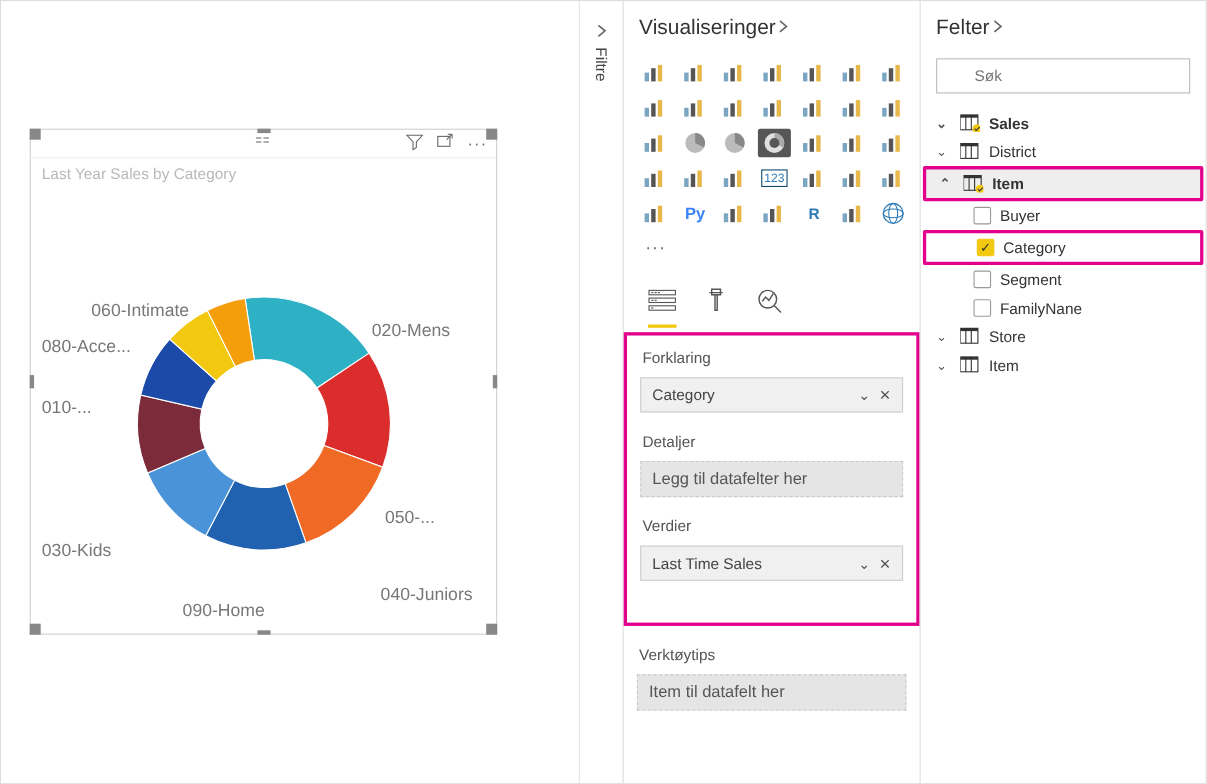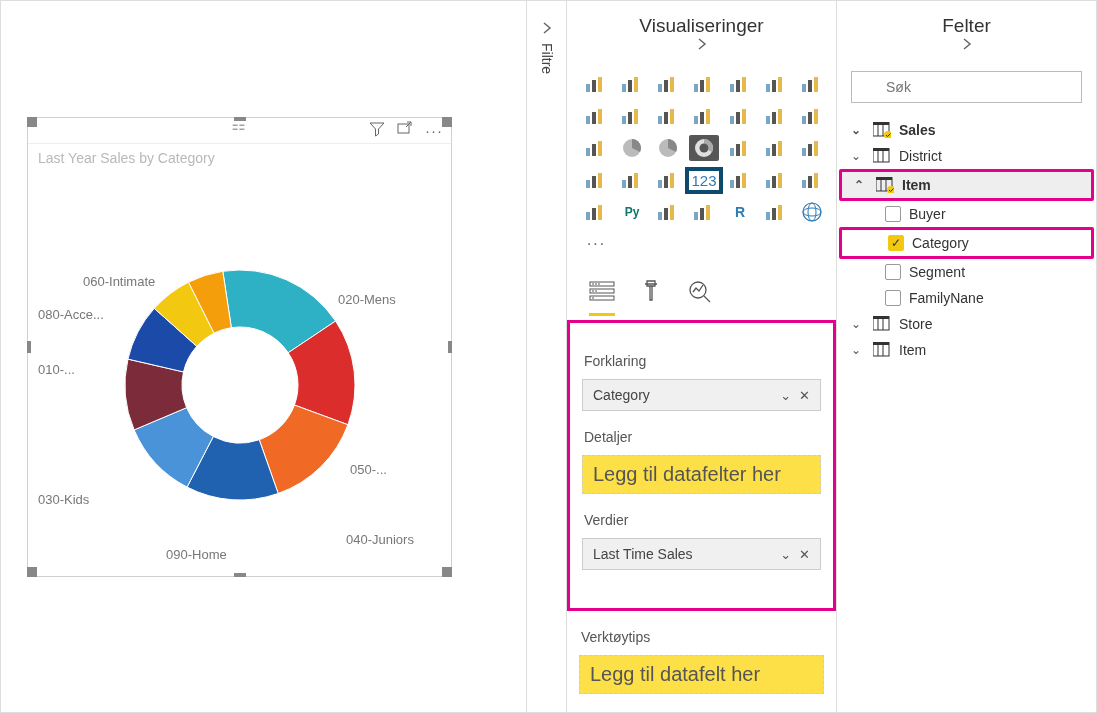--- a/index.html
+++ b/index.html
@@ -5,35 +5,35 @@
   * { box-sizing: border-box; margin: 0; padding: 0; }
   body { font-family: 'Segoe UI', Arial, sans-serif; font-size: 13px; background: #fff; color: #333; width: 1097px; height: 713px; overflow: hidden; position: relative; border: 1px solid #ddd; }
   .layout { display: flex; height: 100%; }
   .canvas { flex: 1; background: #fff; position: relative; padding: 18px; }
   .filtre { width: 40px; border-left: 1px solid #ddd; display: flex; align-items: flex-start; justify-content: center; padding-top: 20px; }
   .filtre .rot { writing-mode: vertical-rl; text-orientation: mixed; font-size: 14px; color: #444; display: flex; align-items: center; gap: 8px; }
   .filtre-icon { transform: rotate(0deg); font-size: 14px; color: #666; }
   .panel { border-left: 1px solid #ddd; display: flex; flex-direction: column; }
   .panel.vis { width: 270px; }
   .panel.fields { width: 260px; }
-  .panel-head { display: flex; align-items: center; justify-content: space-between; padding: 14px 14px 16px 14px; font-size: 19px; color: #333; flex-direction: column; }
+  .panel-head { display: flex; align-items: center; justify-content: flex-start; padding: 14px 14px 16px 14px; font-size: 19px; color: #333; }
   .chev { font-size: 16px; color: #666; }
   .vis-gallery { padding: 0 14px 8px 14px; display: grid; grid-template-columns: repeat(7, 30px); gap: 6px 6px; }
   .vis-gallery .cell { width: 30px; height: 26px; border-radius: 2px; display: flex; align-items: center; justify-content: center; cursor: pointer; }
   .vis-gallery .cell.selected { background: #565656; }
   .vis-gallery svg { display: block; }
   .ellipsis { font-size: 16px; color: #666; letter-spacing: 1px; }
   .tab-icons { display: flex; gap: 24px; padding: 14px 18px 4px 22px; font-size: 22px; color: #555; }
   .tab-icons .active-underline { border-bottom: 3px solid #f2c811; padding-bottom: 4px; }
-  .wells { padding: 22px 12px 12px 12px; }
+  .wells { padding: 4px 12px 12px 12px; }
   .well { margin-bottom: 18px; }
   .well-label { font-size: 14px; color: #555; margin: 8px 2px 10px 2px; }
   .well-box { background: #f0f0f0; border: 1px solid #ccc; padding: 7px 10px; display: flex; align-items: center; justify-content: space-between; font-size: 14px; color: #444; }
   .well-box .right { display: flex; gap: 8px; color: #555; font-size: 13px; }
-  .well-drop { background: #fde047; border: 1px dashed #ccc; padding: 7px 10px; font-size: 20px; color: #555; }
+  .well-drop { background: #e5e5e5; border: 1px dashed #ccc; padding: 7px 10px; font-size: 15px; color: #555; }
   .highlight-box { border: 3px solid #e3008c; margin-bottom: 10px; padding-bottom: 8px; }
   .search-wrap { padding: 0 14px 14px 14px; }
   .search { width: 100%; border: 1px solid #bbb; padding: 7px 14px 7px 34px; font-size: 14px; color: #666; position: relative; }
   .search-wrap { position: relative; }
   .search-icon { position: absolute; left: 26px; top: 7px; color: #666; font-size: 15px; }
   .tree { padding: 0 2px; }
   .tree-row { display: flex; align-items: center; gap: 8px; padding: 5px 6px 5px 12px; font-size: 14px; color: #333; cursor: pointer; }
   .tree-row.bold { font-weight: 600; }
   .tree-row.indent1 { padding-left: 46px; }
   .tree-row .exp { width: 14px; color: #555; font-size: 12px; }
@@ -48,21 +48,21 @@
   .h-tm { left: 50%; top: -1px; transform: translateX(-50%); width: 12px; height: 4px; }
   .h-bm { left: 50%; bottom: -1px; transform: translateX(-50%); width: 12px; height: 4px; }
   .h-ml { left: -1px; top: 50%; transform: translateY(-50%); width: 4px; height: 12px; }
   .h-mr { right: -1px; top: 50%; transform: translateY(-50%); width: 4px; height: 12px; }
   .visual-head { height: 26px; border-bottom: 1px solid #eee; display: flex; align-items: center; justify-content: flex-end; padding: 0 8px; gap: 12px; }
   .visual-head .grip { position: absolute; left: 50%; top: 6px; transform: translateX(-50%); color: #999; font-size: 8px; letter-spacing: 2px; line-height: 4px; }
   .visual-head .act { color: #666; font-size: 15px; }
   .visual-title { padding: 6px 10px; color: #b9b9b9; font-size: 14px; }
   .donut-wrap { position: relative; width: 100%; height: 380px; }
   .donut { position: absolute; left: 50%; top: 56%; transform: translate(-50%,-50%); }
-  .lbl { position: absolute; font-size: 13px; color: #777; white-space: nowrap; }
+  .lbl { position: absolute; font-size: 16px; color: #777; white-space: nowrap; }
   .item-row-group { position: relative; }
 </style>
 </head>
 <body>
 
 <div class="layout">
 
   <div class="canvas">
     <div class="visual">
       <div class="handle h-tl"></div>
@@ -296,52 +296,52 @@
           </svg>
         </div>
         <div class="cell">
           <svg width="24" height="20" viewBox="0 0 24 20">
             <rect x="2" y="10" width="4" height="8" fill="#7aa6c2"></rect>
             <rect x="8" y="6" width="4" height="12" fill="#555"></rect>
             <rect x="14" y="3" width="4" height="15" fill="#e8b84a"></rect>
           </svg>
         </div>
         <div class="cell">
-          <span style="color:#2e7bb6;font-size:15px;border:4px solid #0c4a6e;padding:1px 2px">123</span>
-        </div>
-        <div class="cell">
-          <svg width="24" height="20" viewBox="0 0 24 20">
-            <rect x="2" y="10" width="4" height="8" fill="#7aa6c2"></rect>
-            <rect x="8" y="6" width="4" height="12" fill="#555"></rect>
-            <rect x="14" y="3" width="4" height="15" fill="#e8b84a"></rect>
-          </svg>
-        </div>
-        <div class="cell">
-          <svg width="24" height="20" viewBox="0 0 24 20">
-            <rect x="2" y="10" width="4" height="8" fill="#7aa6c2"></rect>
-            <rect x="8" y="6" width="4" height="12" fill="#555"></rect>
-            <rect x="14" y="3" width="4" height="15" fill="#e8b84a"></rect>
-          </svg>
-        </div>
-        <div class="cell">
-          <svg width="24" height="20" viewBox="0 0 24 20">
-            <rect x="2" y="10" width="4" height="8" fill="#7aa6c2"></rect>
-            <rect x="8" y="6" width="4" height="12" fill="#555"></rect>
-            <rect x="14" y="3" width="4" height="15" fill="#e8b84a"></rect>
-          </svg>
-        </div>
-        <div class="cell">
-          <svg width="24" height="20" viewBox="0 0 24 20">
-            <rect x="2" y="10" width="4" height="8" fill="#7aa6c2"></rect>
-            <rect x="8" y="6" width="4" height="12" fill="#555"></rect>
-            <rect x="14" y="3" width="4" height="15" fill="#e8b84a"></rect>
-          </svg>
-        </div>
-        <div class="cell">
-          <span style="color:#0f766e;font-weight:600;font-size:12px">Py</span>
+          <span style="color:#2e7bb6;font-size:11px;border:1px solid #0c4a6e;padding:1px 2px">123</span>
+        </div>
+        <div class="cell">
+          <svg width="24" height="20" viewBox="0 0 24 20">
+            <rect x="2" y="10" width="4" height="8" fill="#7aa6c2"></rect>
+            <rect x="8" y="6" width="4" height="12" fill="#555"></rect>
+            <rect x="14" y="3" width="4" height="15" fill="#e8b84a"></rect>
+          </svg>
+        </div>
+        <div class="cell">
+          <svg width="24" height="20" viewBox="0 0 24 20">
+            <rect x="2" y="10" width="4" height="8" fill="#7aa6c2"></rect>
+            <rect x="8" y="6" width="4" height="12" fill="#555"></rect>
+            <rect x="14" y="3" width="4" height="15" fill="#e8b84a"></rect>
+          </svg>
+        </div>
+        <div class="cell">
+          <svg width="24" height="20" viewBox="0 0 24 20">
+            <rect x="2" y="10" width="4" height="8" fill="#7aa6c2"></rect>
+            <rect x="8" y="6" width="4" height="12" fill="#555"></rect>
+            <rect x="14" y="3" width="4" height="15" fill="#e8b84a"></rect>
+          </svg>
+        </div>
+        <div class="cell">
+          <svg width="24" height="20" viewBox="0 0 24 20">
+            <rect x="2" y="10" width="4" height="8" fill="#7aa6c2"></rect>
+            <rect x="8" y="6" width="4" height="12" fill="#555"></rect>
+            <rect x="14" y="3" width="4" height="15" fill="#e8b84a"></rect>
+          </svg>
+        </div>
+        <div class="cell">
+          <span style="color:#3b82f6;font-weight:600;font-size:15px">Py</span>
         </div>
         <div class="cell">
           <svg width="24" height="20" viewBox="0 0 24 20">
             <rect x="2" y="10" width="4" height="8" fill="#7aa6c2"></rect>
             <rect x="8" y="6" width="4" height="12" fill="#555"></rect>
             <rect x="14" y="3" width="4" height="15" fill="#e8b84a"></rect>
           </svg>
         </div>
         <div class="cell">
           <svg width="24" height="20" viewBox="0 0 24 20">
@@ -426,21 +426,21 @@
               <span>✕</span>
             </span>
           </div>
         </div>
       </div>
     </div>
 
     <div class="wells" style="padding-top:0">
       <div class="well">
         <div class="well-label">Verktøytips</div>
-        <div class="well-drop">Legg til datafelt her</div>
+        <div class="well-drop">Item til datafelt her</div>
       </div>
     </div>
   </div>
 
   <div class="panel fields">
     <div class="panel-head">
       <span>Felter</span>
       <span class="chev">
         <svg width="14" height="14" viewBox="0 0 14 14">
             <path d="M4 2l6 5-6 5" fill="none" stroke="#666" stroke-width="1.5"></path>

